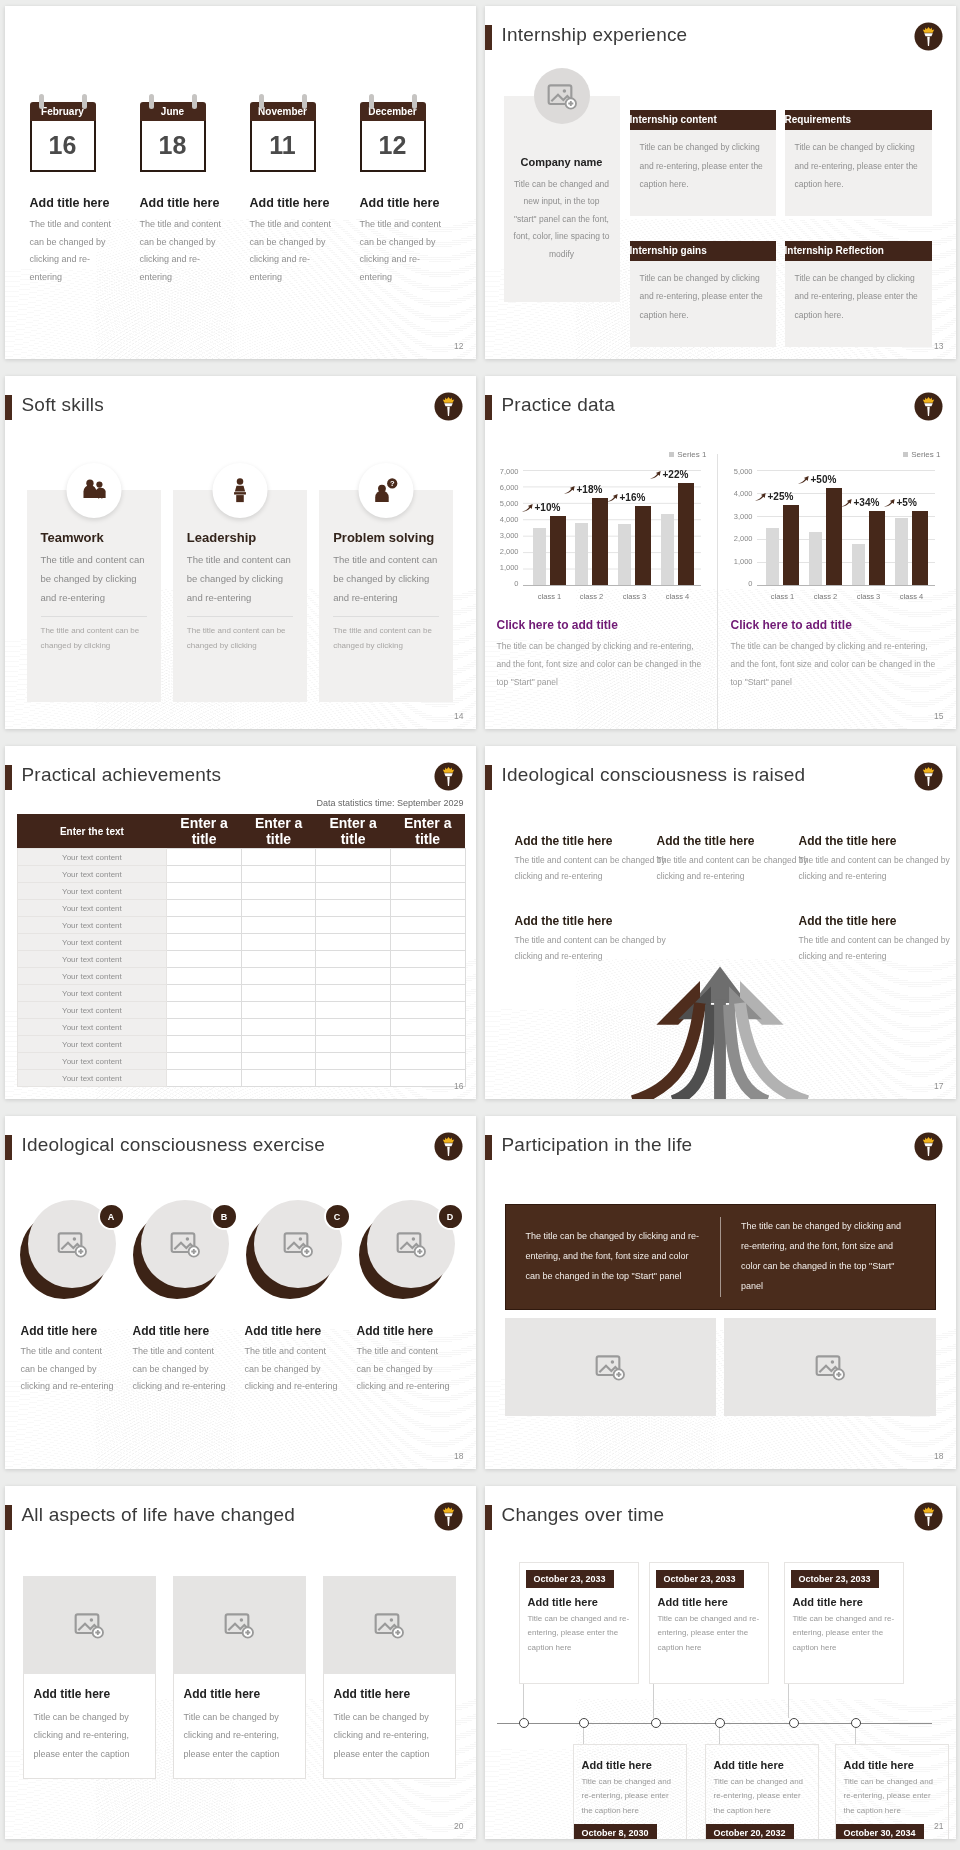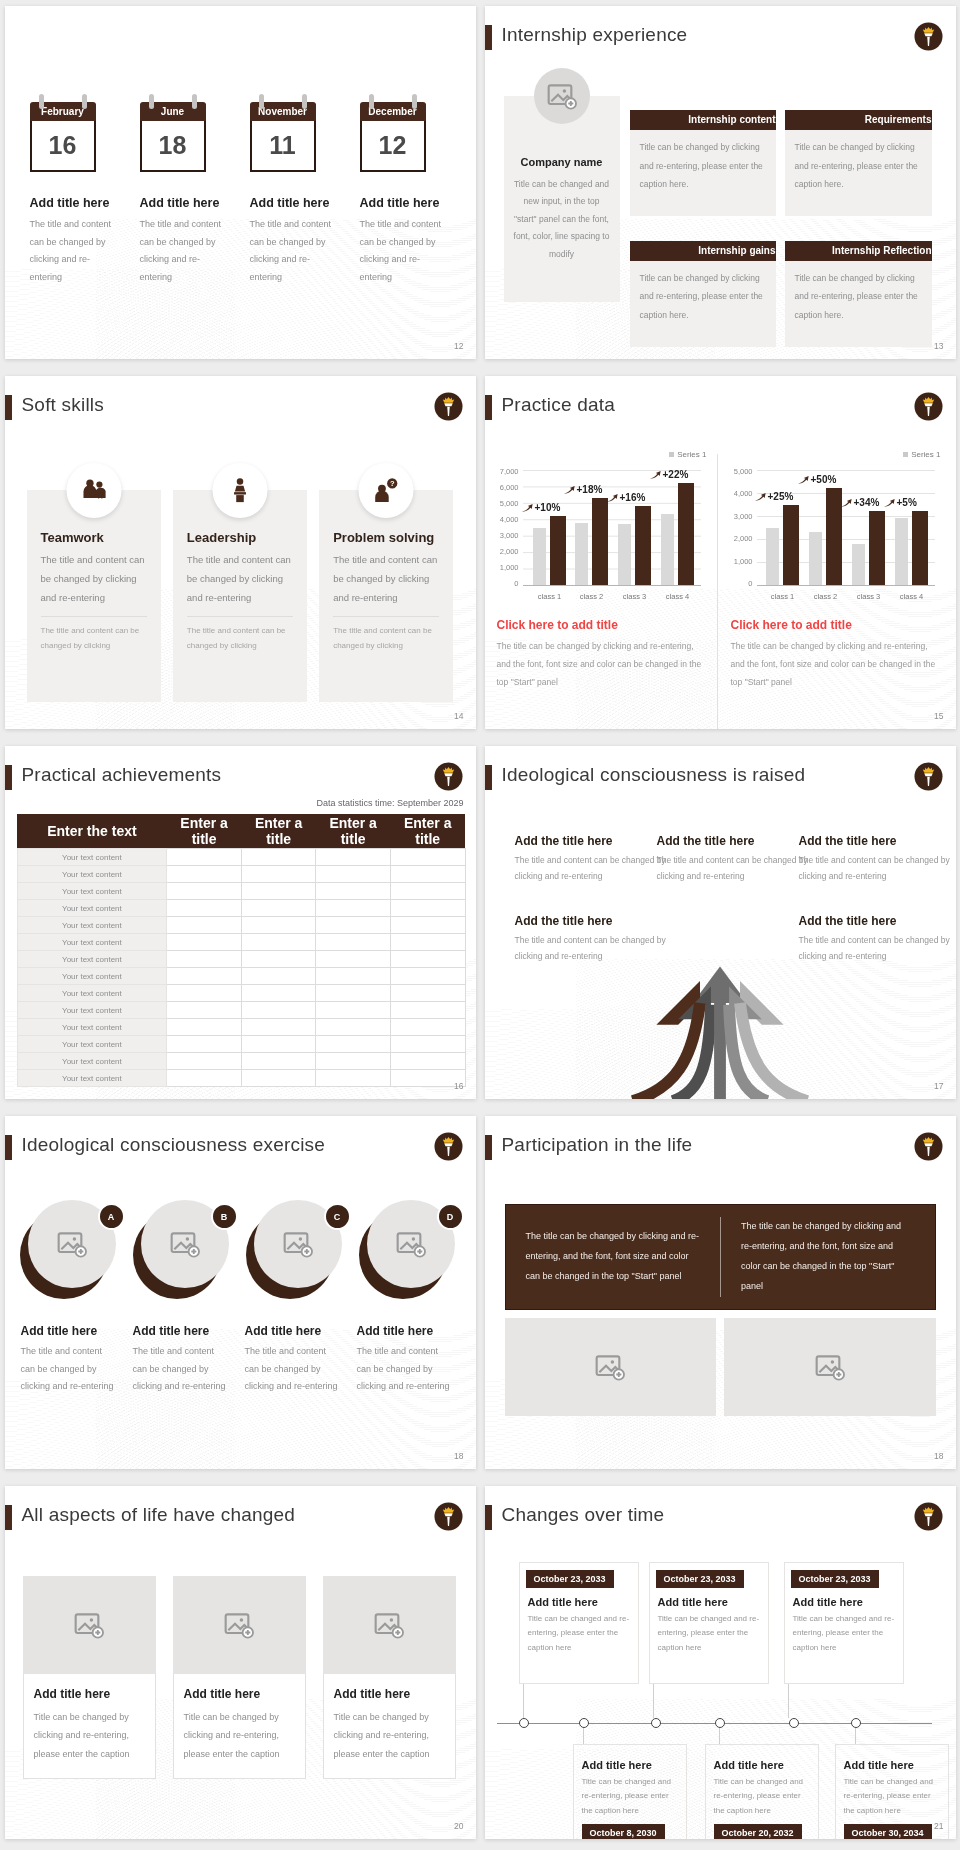--- a/index.html
+++ b/index.html
@@ -39,21 +39,21 @@
   .mcol p{width:92px}
 
   
   .c-intern{display:flex;padding:40px 0 0 19px}
   .company-card{position:relative;width:116px;height:206px;background:#f1f0ef;padding:60px 10px 0;box-sizing:border-box;text-align:center}
   .ph-circle{position:absolute;top:-28px;left:50%;transform:translateX(-50%);width:56px;height:56px;border-radius:50%;
              background:#dcdad9;display:flex;align-items:center;justify-content:center}
   .company-card h3{font-size:11px;margin-bottom:8px}
   .company-card p{font-size:8.5px;line-height:2.05}
   .ibox-grid{display:grid;grid-template-columns:146px 147px;column-gap:9px;row-gap:12px;margin-left:10px;margin-top:14px}
-  .ibox-h{height:20px;background:#41251a;color:#fff;font-size:10px;font-weight:bold;text-align:right;line-height:20px}
+  .ibox-h{height:20px;background:#41251a;color:#fff;font-size:10px;font-weight:bold;text-align:left;line-height:20px}
   .ibox-b{background:#f1f0ef;padding:8px 10px;min-height:70px;box-sizing:content-box}
   .ibox-b p{font-size:8.5px;line-height:2.2}
 
   
   .c-soft{display:flex;gap:12px;padding:64px 22px 0}
   .scard{position:relative;width:135px;background:#f1f0ef;height:212px;padding:40px 14px 0;box-sizing:border-box}
   .scircle{position:absolute;top:-27px;left:50%;transform:translateX(-50%);width:55px;height:55px;border-radius:50%;
            background:#fff;box-shadow:0 2px 5px rgba(0,0,0,.13);display:flex;align-items:center;justify-content:center}
   .scircle svg{width:27px;height:27px}
   .scard h3{font-size:13px;color:#33241b;margin-bottom:5px}
@@ -70,29 +70,29 @@
   .yaxis{width:28px;height:121px;display:flex;flex-direction:column;justify-content:space-between;
          font-size:7.5px;color:#888;text-align:right;padding-right:4px;box-sizing:border-box;margin-top:-3px}
   .plot{position:relative;width:178px;height:115px;border-bottom:1px solid #b5b5b5}
   .bargroup{position:absolute;bottom:0;width:40px;height:100%}
   .bar{position:absolute;bottom:0;display:block}
   .bar.gray{left:3px;width:13px;background:#d9d9d9}
   .bar.brown{left:20px;width:16px;background:#46281a}
   .pct{position:absolute;left:-9px;display:flex;align-items:center;width:58px;font-size:10px;font-weight:bold;color:#222}
   .pct svg{width:13px;height:9px;margin-right:1px}
   .xlab{position:absolute;bottom:-16px;left:0;width:40px;text-align:center;font-size:7.5px;color:#777;font-weight:normal}
-  .ctitle{font-size:12px;color:#ef4444;margin:30px 0 6px 2px}
+  .ctitle{font-size:12px;color:#701a75;margin:30px 0 6px 2px}
   .ccap{font-size:8.5px;line-height:2.1;color:#9a9a9a;width:208px;margin-left:2px}
 
   
   .c-table{padding:2px 10px 0 12px}
   .statnote{text-align:right;font-size:9px;color:#666;margin:0 2px 6px 0}
   table.ptable{width:100%;border-collapse:collapse;table-layout:fixed}
   .ptable th{background:#41251a;color:#fff;height:18px;font-weight:bold}
-  .ptable th.c1{font-size:14px;width:33%}
+  .ptable th.c1{font-size:10px;width:33%}
   .ptable th.cn{font-size:14px}
   .ptable td{height:14px;border:1px solid #dcdcdc;background:#fff}
   .ptable td.c1{background:#f0efee;color:#8f8f8f;font-size:8px;text-align:center;border-color:#e6e4e2}
 
   
   .c-raised{position:relative;height:303px}
   .rblock{position:absolute;width:152px}
   .rblock h3{font-size:12px;color:#2c2016;margin-bottom:4px}
   .rblock p{font-size:8.5px;line-height:1.9;color:#979797}
   .growth-arrow{position:absolute;left:50%;transform:translateX(-50%);bottom:-4px;width:200px;height:142px}
@@ -130,21 +130,21 @@
   
   .c-tl{position:relative;height:303px}
   .tcard{position:absolute;top:26px;width:118px;height:120px;border:1px solid #e6e4e2}
   .tdate{display:inline-block;background:#40241a;color:#fff;font-size:9px;font-weight:bold;padding:4px 8px;margin:7px 0 0 6px}
   .tcard h3,.bcard h3{font-size:11px;margin:8px 8px 0}
   .tcard p,.bcard p{font-size:8px;line-height:1.8;margin:4px 8px 0;color:#999}
   .tline{position:absolute;top:187px;left:12px;right:24px;height:1px;background:#8f8f8f}
   .tdot{position:absolute;top:182px;width:8px;height:8px;border:1.5px solid #444;border-radius:50%;background:#fff}
   .tconn{position:absolute;width:1px;background:#cfcfcf}
   .bcard{position:absolute;top:208px;width:112px;height:122px;border:1px solid #e6e4e2}
-  .bcard .tdate{margin:6px 0 0 8px}
+  .bcard .tdate{margin:6px 0 0 0}
 </style>
 </head>
 <body>
 
 <div class="board">
 
   <section class="slide">
     <div class="content c-milestones">
       <div class="mcol">
         <div class="cal">

